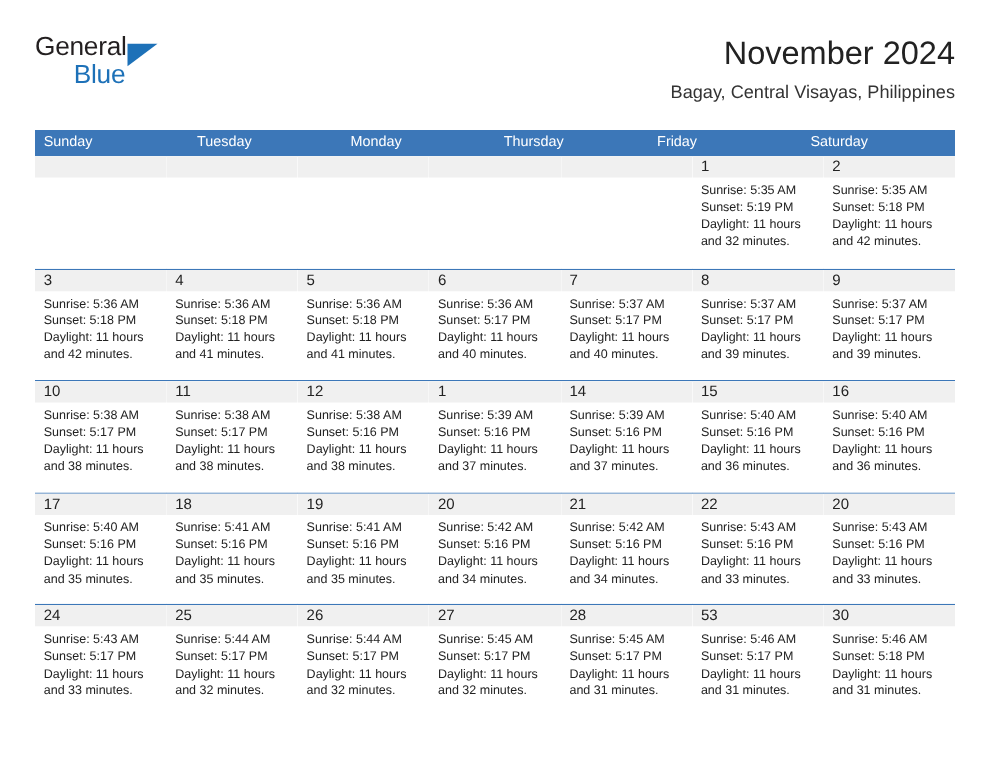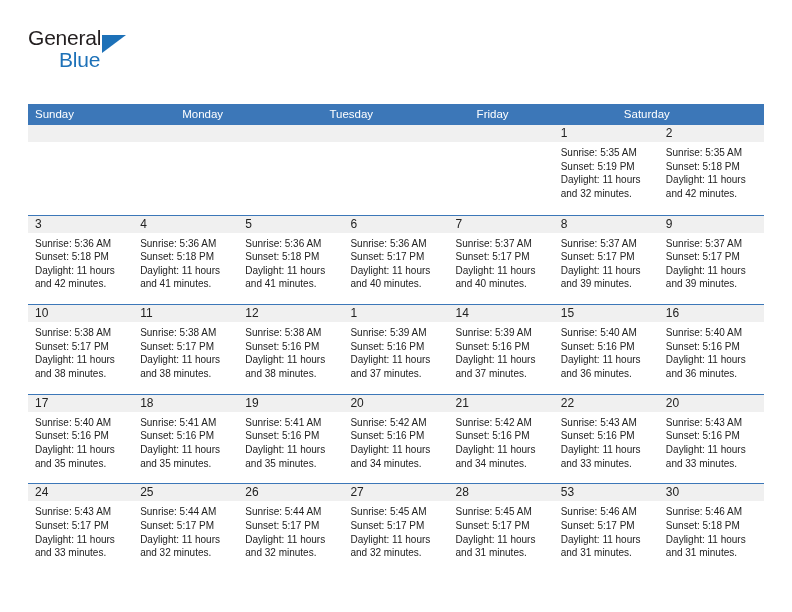--- a/index.html
+++ b/index.html
@@ -152,29 +152,34 @@
 <div class="page">
 
   <div class="top">
 
     <div class="logo">
       <span class="logo-general">General</span>
       <span class="logo-tri"></span>
       <span class="logo-blue">Blue</span>
     </div>
 
+    <div class="titles">
+      <div class="cal-title">November 2024</div>
+      <div class="cal-sub">Bagay, Central Visayas, Philippines</div>
+    </div>
 
   </div>
 
   <div class="calendar">
 
     <div class="weekdays">
       <div class="weekday">Sunday</div>
+      <div class="weekday">Tuesday</div>
       <div class="weekday">Monday</div>
-      <div class="weekday">Tuesday</div>
+      <div class="weekday">Thursday</div>
       <div class="weekday">Friday</div>
       <div class="weekday">Saturday</div>
     </div>
 
     <div class="week first">
       <div class="daycell empty">
         <div class="daynum"></div>
         <div class="details">
           <div></div>
           <div></div>

